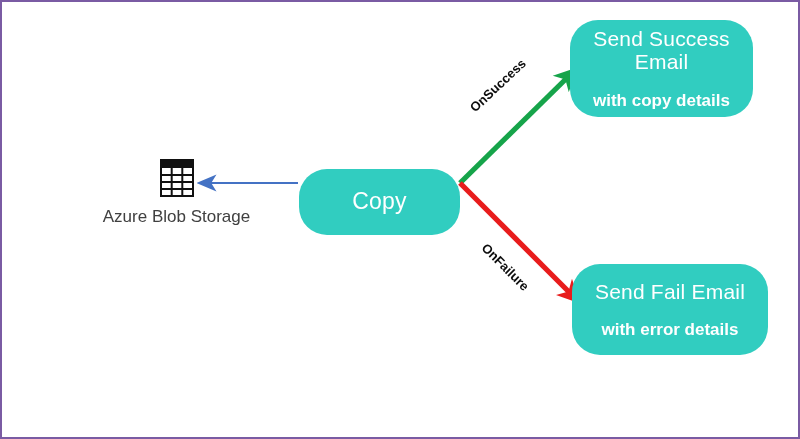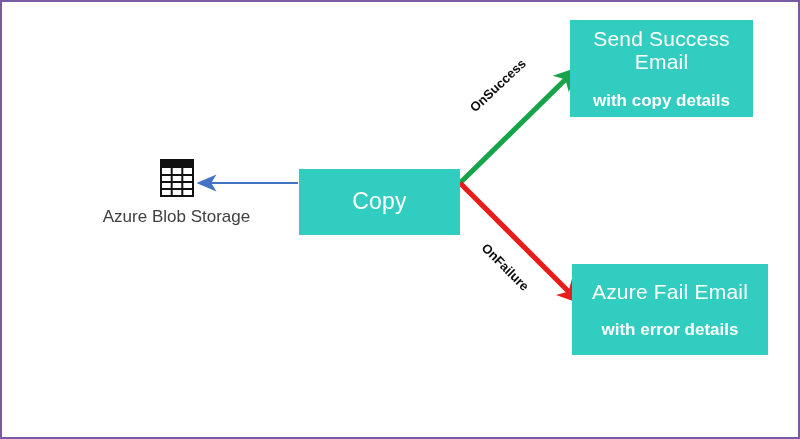--- a/index.html
+++ b/index.html
@@ -34,21 +34,21 @@
     position: absolute;
     box-sizing: border-box;
     display: flex;
     flex-direction: column;
     align-items: center;
     justify-content: center;
     color: #ffffff;
     text-align: center;
     line-height: 1.12;
   }
-  .node.teal { background: #31cdc0; }
+  .node.teal { background: #31cdc0; border-radius: 28px; }
 
   .node-title {
     font-size: 22px;
     font-weight: 400;
     letter-spacing: 0.2px;
   }
   .node-sub {
     font-size: 17px;
     font-weight: 600;
     margin-top: 17px;
@@ -174,20 +174,20 @@
   <div id="node-copy" class="node teal">
     <div class="node-title">Copy</div>
   </div>
 
   <div id="node-success" class="node teal">
     <div class="node-title">Send Success Email</div>
     <div class="node-sub">with copy details</div>
   </div>
 
   <div id="node-fail" class="node teal">
-    <div class="node-title">Azure Fail Email</div>
+    <div class="node-title">Send Fail Email</div>
     <div class="node-sub">with error details</div>
   </div>
 
   <div id="label-onsuccess" class="edge-label">OnSuccess</div>
   <div id="label-onfailure" class="edge-label">OnFailure</div>
 
 </div>
 
 </body></html>

